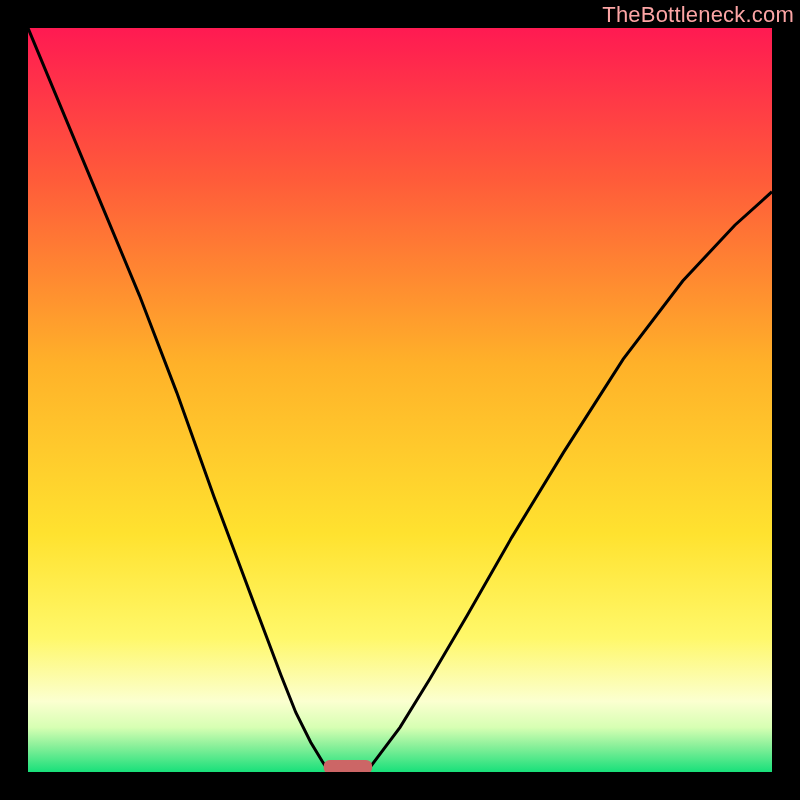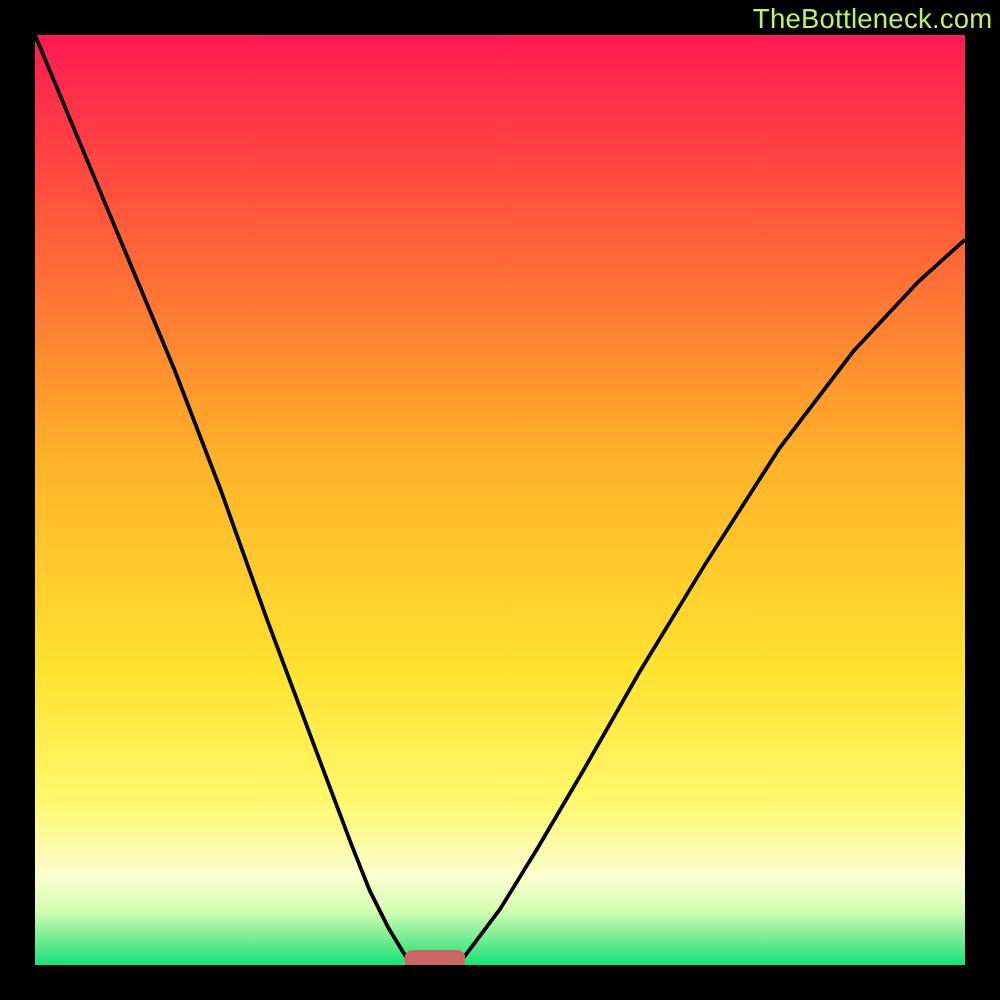--- a/index.html
+++ b/index.html
@@ -23,21 +23,21 @@
     top: 28px;
     left: 28px;
     width: 744px;
     height: 744px;
     overflow: hidden;
   }
   .watermark {
     position: absolute;
     top: 2px;
     right: 6px;
-    color: #bef264;
+    color: #fca5a5;
     font-size: 22px;
     font-weight: 500;
     letter-spacing: 0.2px;
     user-select: none;
   }
   svg { display: block; }
 </style>
 </head>
 <body>
 

